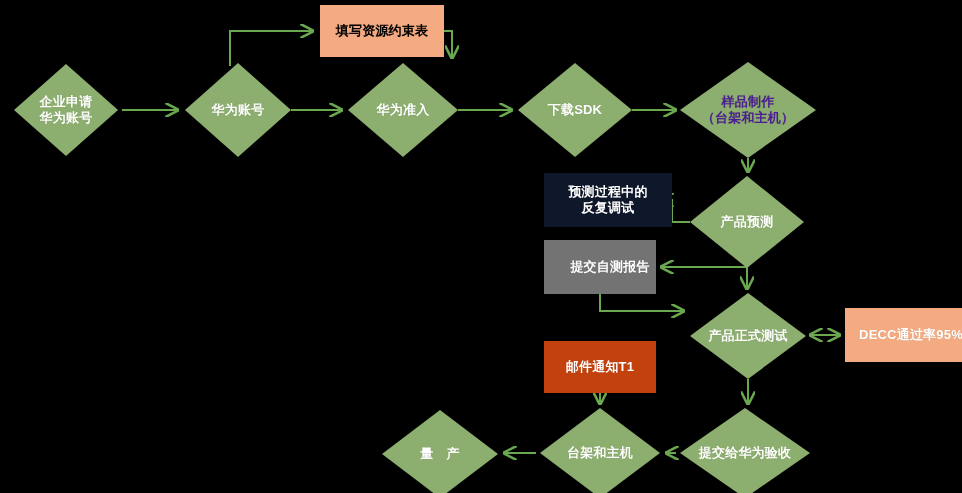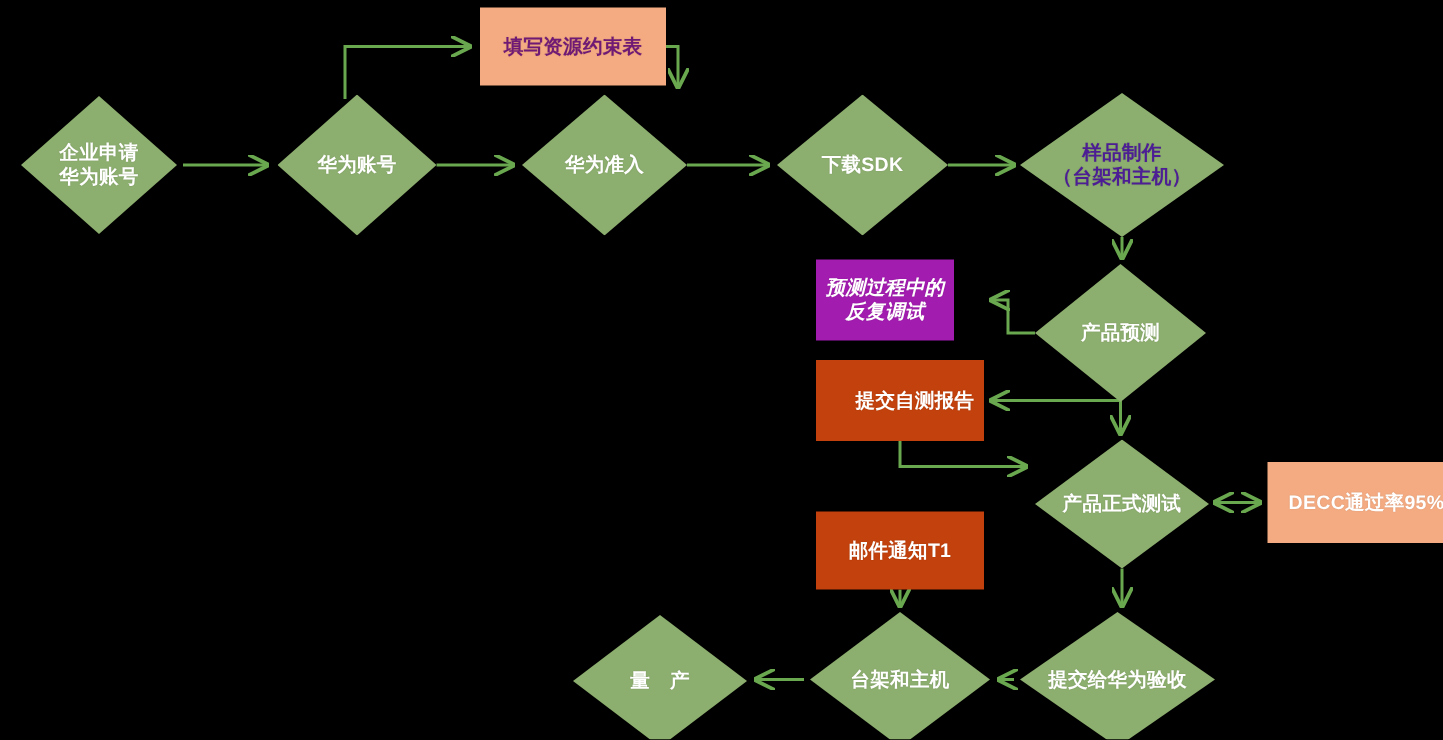--- a/index.html
+++ b/index.html
@@ -85,41 +85,41 @@
   </svg>
 
   <div id="node-layer">
       <div class="node diamond" style="left: 14px; top: 64px; width: 104px; height: 92px; background: rgb(140, 174, 110); color: rgb(255, 255, 255); align-items: center;">
         <span class="label">企业申请
 华为账号</span>
       </div>
       <div class="node diamond" style="left: 185px; top: 63px; width: 106px; height: 94px; background: rgb(140, 174, 110); color: rgb(255, 255, 255);">
         <span class="label">华为账号</span>
       </div>
-      <div class="node box" style="left: 320px; top: 5px; width: 124px; height: 52px; background: rgb(244, 171, 130); color: #701a75;">
+      <div class="node box" style="left: 320px; top: 5px; width: 124px; height: 52px; background: rgb(244, 171, 130); color: #000000;">
         <span class="label">填写资源约束表</span>
       </div>
       <div class="node diamond" style="left: 348px; top: 63px; width: 110px; height: 94px; background: rgb(140, 174, 110); color: rgb(255, 255, 255);">
         <span class="label">华为准入</span>
       </div>
       <div class="node diamond" style="left: 518px; top: 63px; width: 114px; height: 94px; background: rgb(140, 174, 110); color: rgb(255, 255, 255);">
         <span class="label">下载SDK</span>
       </div>
       <div class="node diamond" style="left: 680px; top: 62px; width: 136px; height: 96px; background: rgb(140, 174, 110); color: #4c1d95;">
         <span class="label">样品制作
 （台架和主机）</span>
       </div>
-      <div class="node box" style="left: 544px; top: 173px; width: 92px; height: 54px; background: #a21caf; color: rgb(255, 255, 255); font-style: italic;">
+      <div class="node box" style="left: 544px; top: 173px; width: 128px; height: 54px; background: #0f172a; color: rgb(255, 255, 255);">
         <span class="label">预测过程中的
 反复调试</span>
       </div>
       <div class="node diamond" style="left: 690px; top: 176px; width: 114px; height: 92px; background: rgb(140, 174, 110); color: rgb(255, 255, 255);">
         <span class="label">产品预测</span>
       </div>
-      <div class="node box" style="left: 544px; top: 240px; width: 112px; height: 54px; background: #c2410c; color: rgb(255, 255, 255); padding-left: 20px;">
+      <div class="node box" style="left: 544px; top: 240px; width: 112px; height: 54px; background: #737373; color: rgb(255, 255, 255); padding-left: 20px;">
         <span class="label">提交自测报告</span>
       </div>
       <div class="node diamond" style="left: 690px; top: 293px; width: 116px; height: 86px; background: rgb(140, 174, 110); color: rgb(255, 255, 255);">
         <span class="label">产品正式测试</span>
       </div>
       <div class="node box" style="left: 845px; top: 308px; width: 132px; height: 54px; background: rgb(244, 171, 130); color: rgb(255, 255, 255);">
         <span class="label">DECC通过率95%</span>
       </div>
       <div class="node box" style="left: 544px; top: 341px; width: 112px; height: 52px; background: #c2410c; color: rgb(255, 255, 255);">
         <span class="label">邮件通知T1</span>

